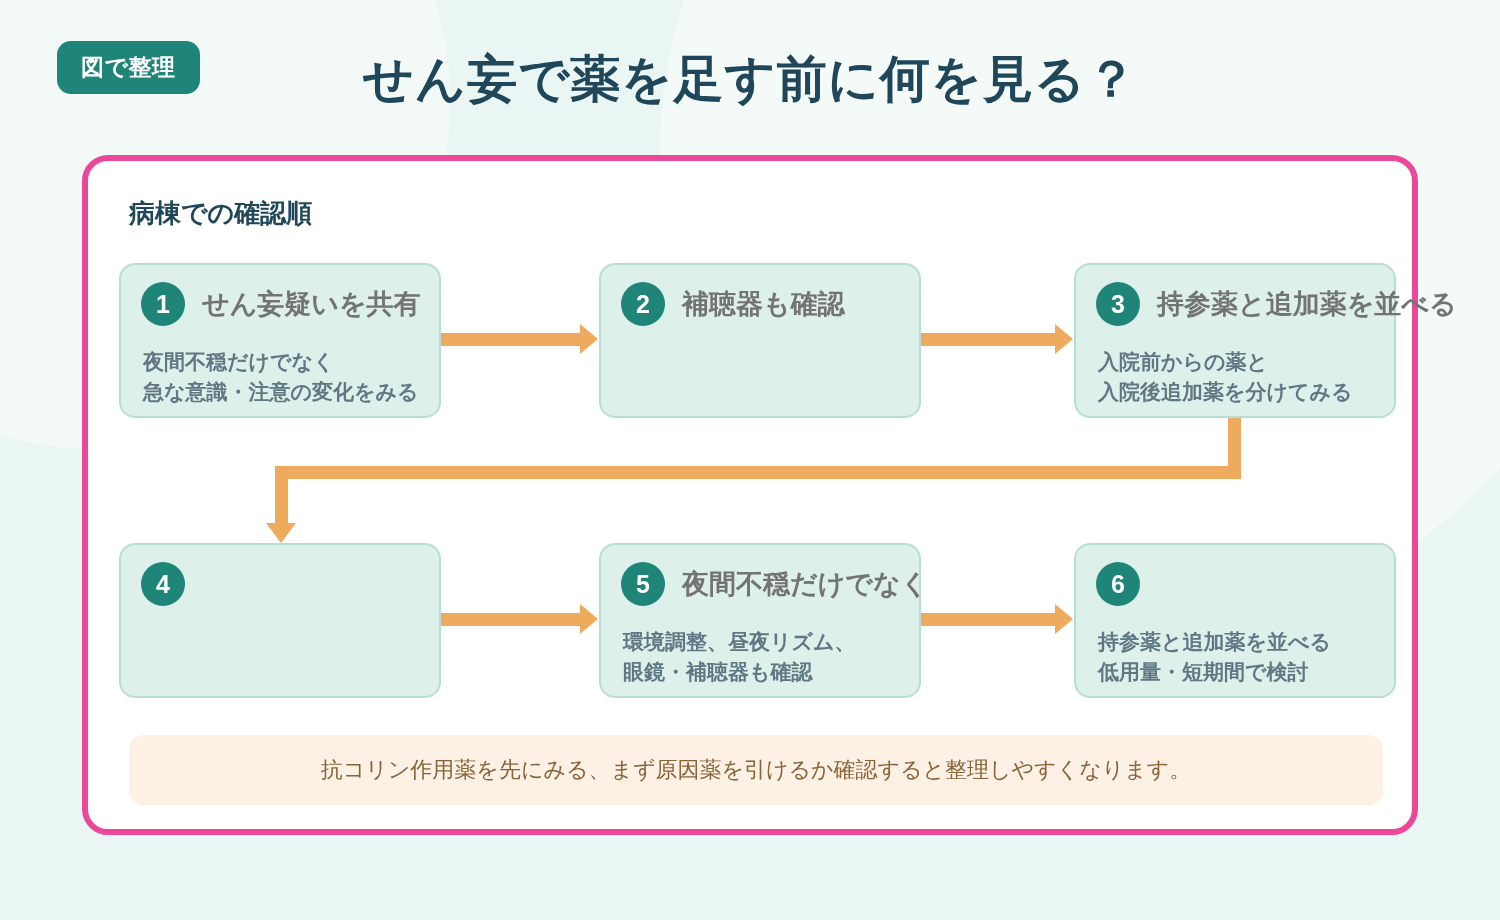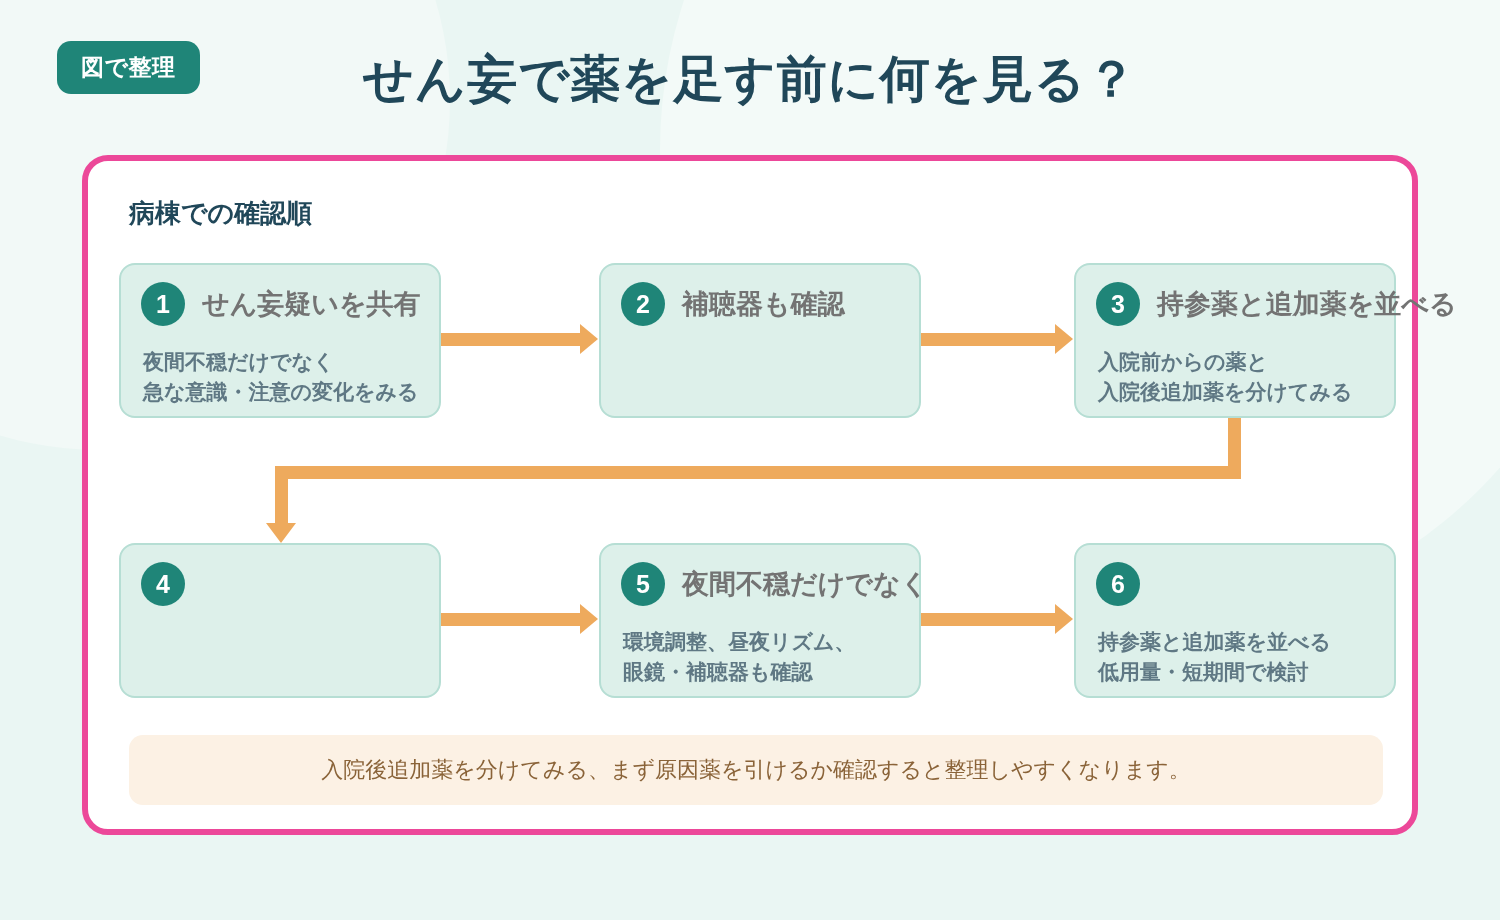--- a/index.html
+++ b/index.html
@@ -284,15 +284,15 @@
 
   <div class="step-card r2 c3">
     <div class="step-head">
       <div class="step-badge">6</div>
     </div>
     <div class="step-body">持参薬と追加薬を並べる
 低用量・短期間で検討</div>
   </div>
 
   <div id="footer-note">
-    <span>入院後追加薬を分けてみる、まず原因薬を引けるか確認すると整理しやすくなります。</span>
+    <span>抗コリン作用薬を先にみる、まず原因薬を引けるか確認すると整理しやすくなります。</span>
   </div>
 </div>
 
 </body></html>

